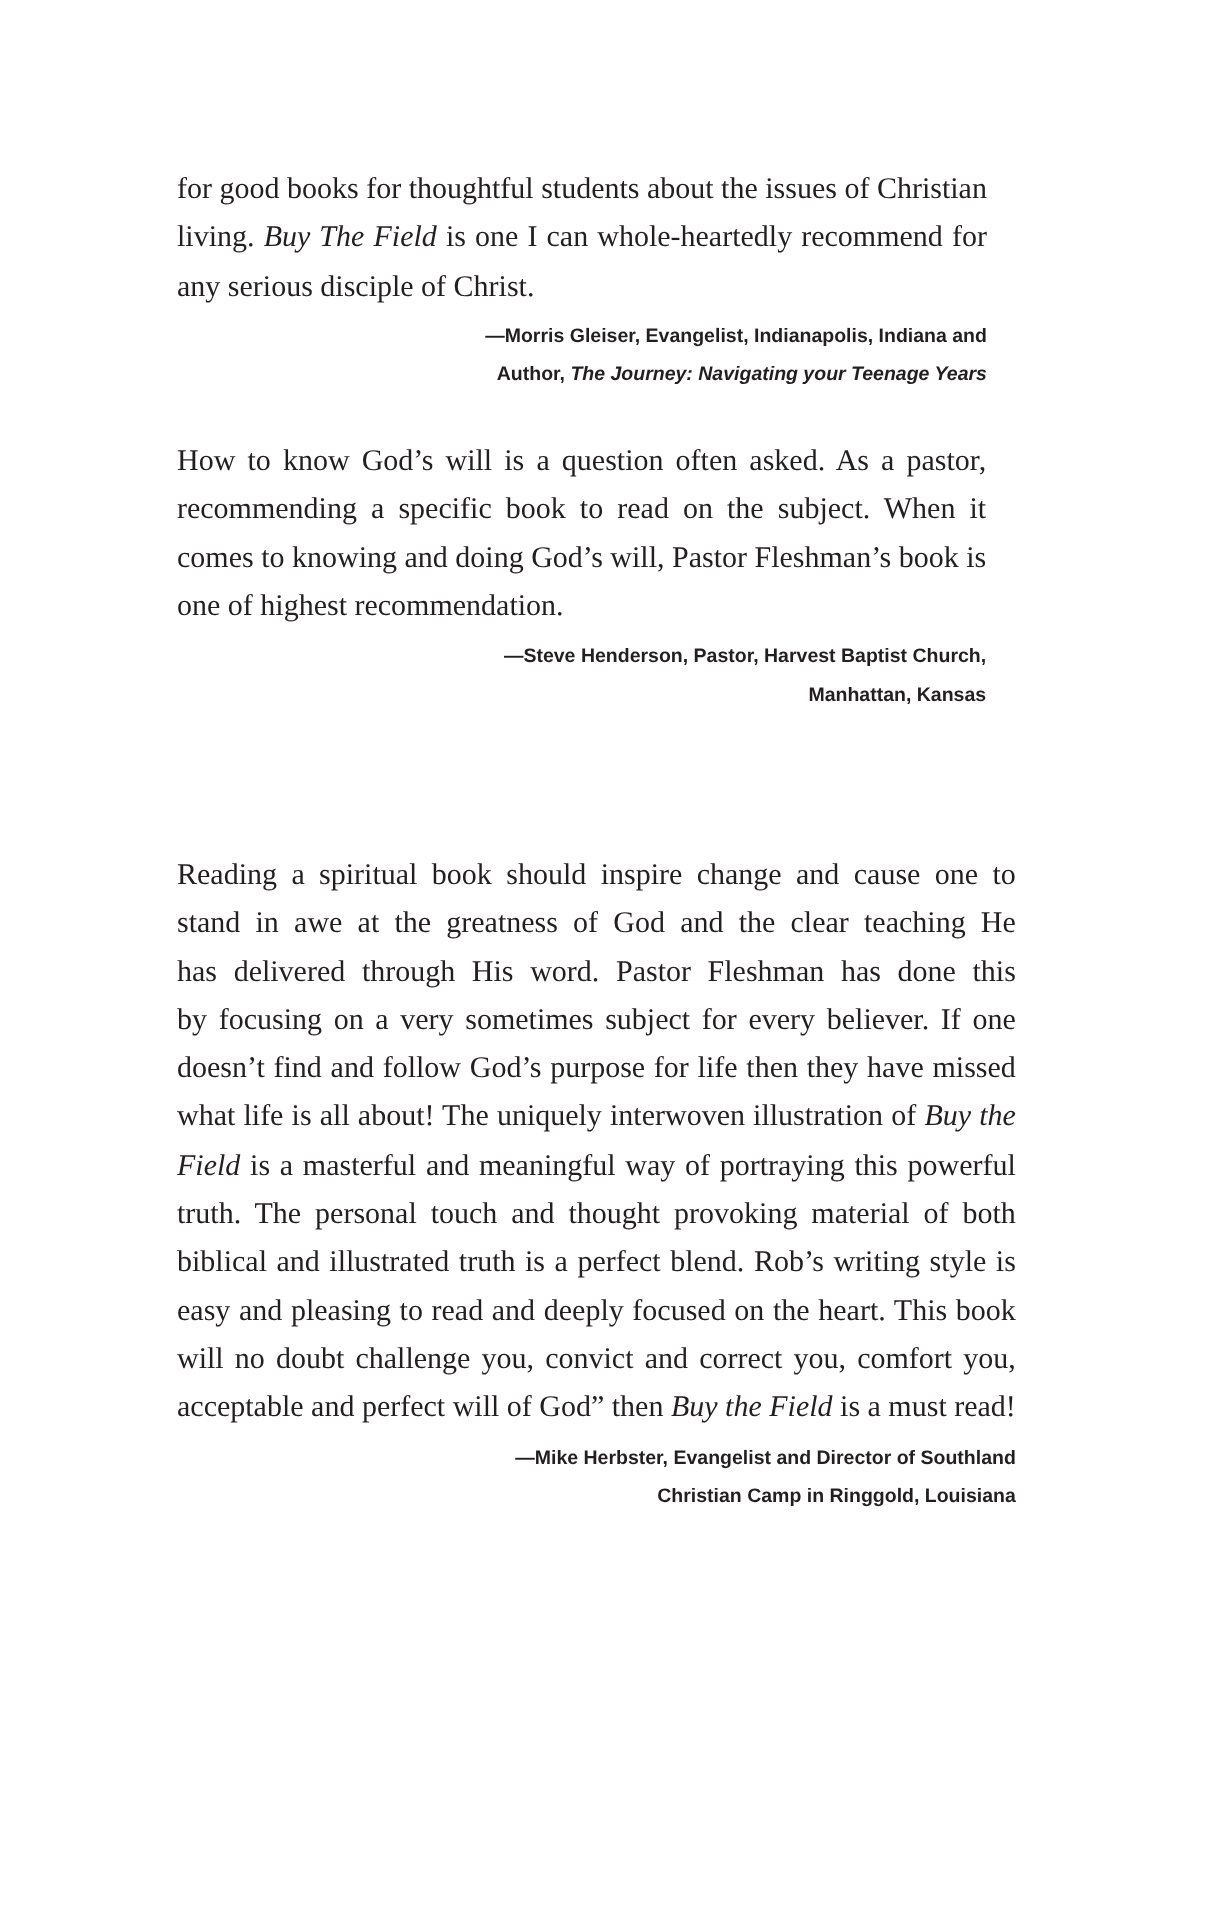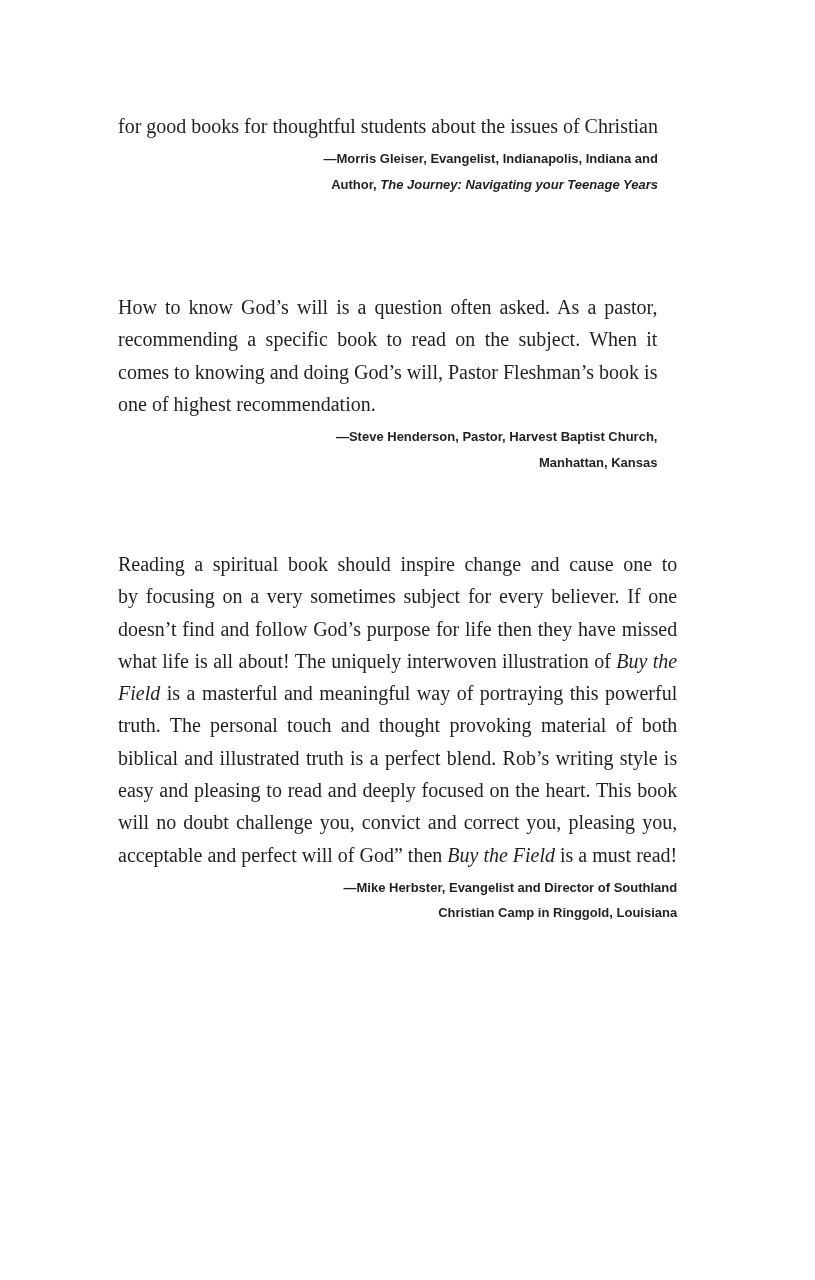--- a/index.html
+++ b/index.html
@@ -6,31 +6,33 @@
     body { width: 815px; height: 1280px; position: relative; overflow: hidden; }
     .page { position: absolute; left: 118px; top: 110px; width: 581px; color: #231f20; font-family: "Liberation Serif", "DejaVu Serif", serif; }
     .para { font-size: 20px; line-height: 32.3px; text-align: justify; margin: 0; hyphens: none; }
     .para .line { display: block; text-align: justify; text-align-last: justify; white-space: nowrap; height: 32.3px; }
     .para .line.last { text-align-last: left; }
     .attr { font-family: Liberation Sans, sans-serif; font-weight: bold; font-size: 13px; line-height: 25.5px; margin: 4px 0 0 54px; text-align: right; }
     .attr .aline { display: block; white-space: nowrap; }
     .attr .aline.indent { padding-left: 22px; }
     .block1 { position: absolute; top: 0; }
     .block2 { position: absolute; top: 181px; }
-    .block3 { position: absolute; top: 438px; }
+    .block3 { position: absolute; top: 457px; }
     em, i { font-style: italic; }
   </style>
 </head>
 <body>
 
 <div class="page">
 
   <div class="block1">
     <p class="para">
         <span class="line">for good books for thoughtful students about the issues of Christian</span>
+        <span class="line">living. <i>Buy The Field</i> is one I can whole-heartedly recommend for</span>
+        <span class="line last">any serious disciple of Christ.</span>
       </p>
     <div class="attr">
       <span class="aline">—Morris Gleiser, Evangelist, Indianapolis, Indiana and</span>
       <span class="aline indent"><span>Author, </span><i>The Journey: Navigating your Teenage Years</i></span>
     </div>
   </div>
 
   <div class="block2">
     <p class="para">
         <span class="line">How to know God’s will is a question often asked. As a pastor,</span>
@@ -40,28 +42,30 @@
       </p>
     <div class="attr">
       <span class="aline">—Steve Henderson, Pastor, Harvest Baptist Church,</span>
       <span class="aline indent"><span>Manhattan, Kansas</span></span>
     </div>
   </div>
 
   <div class="block3">
     <p class="para">
         <span class="line">Reading a spiritual book should inspire change and cause one to</span>
+        <span class="line">stand in awe at the greatness of God and the clear teaching He</span>
+        <span class="line">has delivered through His word. Pastor Fleshman has done this</span>
         <span class="line">by focusing on a very sometimes subject for every believer. If one</span>
         <span class="line">doesn’t find and follow God’s purpose for life then they have missed</span>
         <span class="line">what life is all about! The uniquely interwoven illustration of <i>Buy the</i></span>
         <span class="line"><i>Field</i> is a masterful and meaningful way of portraying this powerful</span>
         <span class="line">truth. The personal touch and thought provoking material of both</span>
         <span class="line">biblical and illustrated truth is a perfect blend. Rob’s writing style is</span>
         <span class="line">easy and pleasing to read and deeply focused on the heart. This book</span>
-        <span class="line">will no doubt challenge you, convict and correct you, pleasing you,</span>
+        <span class="line">will no doubt challenge you, convict and correct you, comfort you,</span>
         <span class="line last">acceptable and perfect will of God” then <i>Buy the Field</i> is a must read!</span>
       </p>
     <div class="attr">
       <span class="aline">—Mike Herbster, Evangelist and Director of Southland</span>
       <span class="aline indent"><span>Christian Camp in Ringgold, Louisiana</span></span>
     </div>
   </div>
 
 </div>
 

